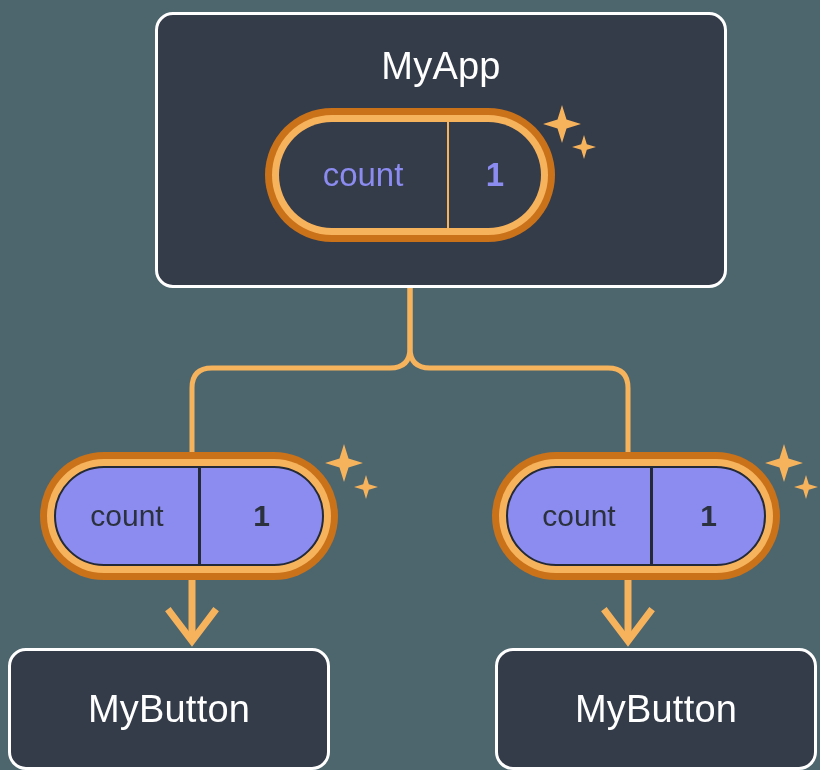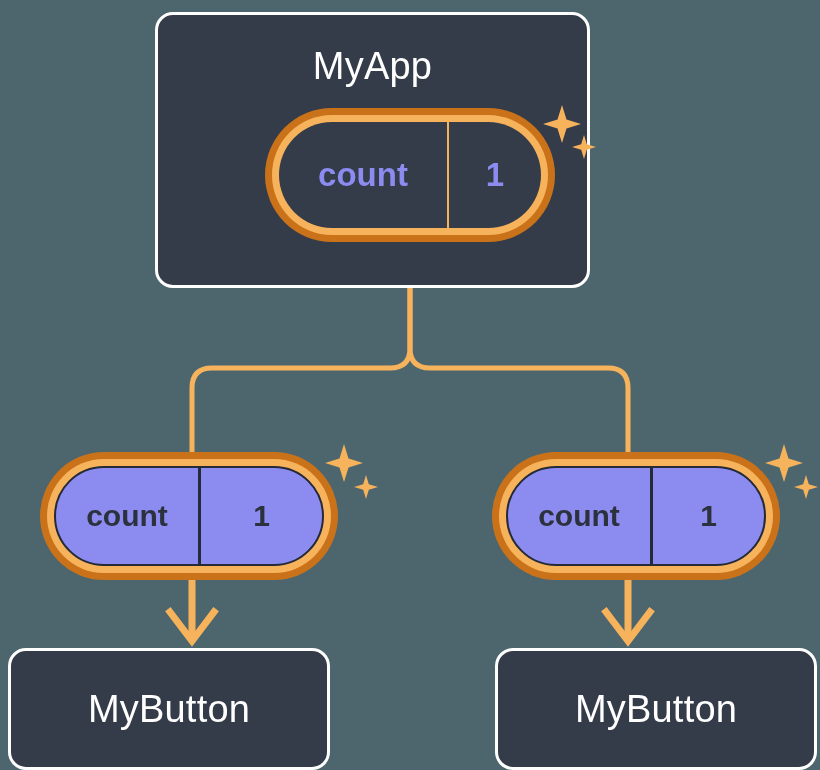--- a/index.html
+++ b/index.html
@@ -46,21 +46,21 @@
     font-size: 38px;
     font-weight: 400;
     letter-spacing: 0.2px;
     line-height: 1;
     white-space: nowrap;
   }
 
   #card-myapp {
     left: 155px;
     top: 12px;
-    width: 435px;
+    width: 572px;
     height: 276px;
     align-items: flex-start;
     padding-top: 32px;
   }
   #card-btn-left {
     left: 8px;
     top: 648px;
     width: 322px;
     height: 122px;
     align-items: center;
@@ -99,21 +99,20 @@
     display: flex;
     align-items: stretch;
     overflow: hidden;
   }
   .pill-key, .pill-val {
     display: flex;
     align-items: center;
     justify-content: center;
     box-sizing: border-box;
     white-space: nowrap;
-    font-weight: bold;
   }
 
   
   .pill.dark .pill-inner { background: #343b49; }
   .pill.dark .pill-key {
     flex: 0 0 170px;
     color: #8b8bf0;
     font-size: 33px;
     border-right: 2px solid #f7b35c;
   }

